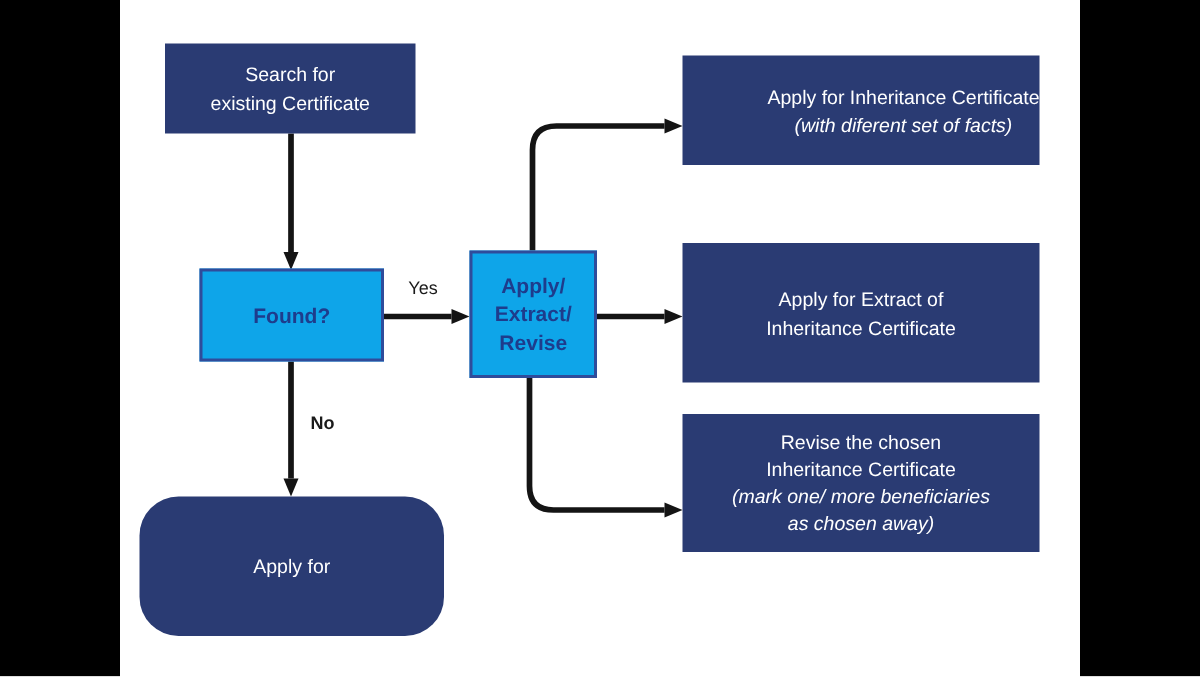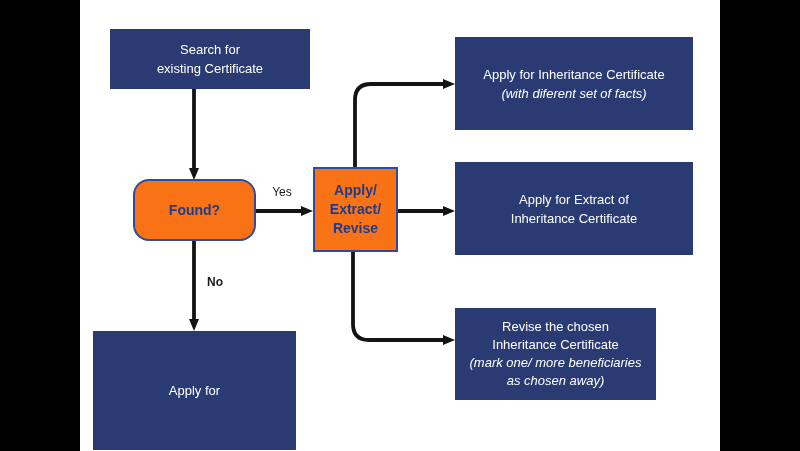--- a/index.html
+++ b/index.html
@@ -51,21 +51,21 @@
     text-align: center;
     box-sizing: border-box;
   }
   .node.solid {
     background: var(--node-fill, #2A3B73);
     color: var(--node-text, #ffffff);
     font-size: 13px;
     line-height: 19px;
   }
   .node.outline {
-    background: #f97316;
+    background: #0ea5e9;
     border: 2px solid var(--node-border, #2F4C9B);
     color: var(--decision-text, #1E3C8C);
     font-weight: bold;
     font-size: 14px;
     line-height: 19px;
   }
   .line { display: block; }
   .line.italic { font-style: italic; }
 
   .edge-label {
@@ -91,60 +91,60 @@
       </marker>
     </defs>
     <path class="edge" d="M194,89 L194,168" marker-end="url(#arrow)"></path>
     <path class="edge" d="M256,211 L301,211" marker-end="url(#arrow)"></path>
     <path class="edge" d="M194,241 L194,319" marker-end="url(#arrow)"></path>
     <path class="edge" d="M355,167 L355,100 Q355,84 371,84 L443,84" marker-end="url(#arrow)"></path>
     <path class="edge" d="M398,211 L443,211" marker-end="url(#arrow)"></path>
     <path class="edge" d="M353,252 L353,324 Q353,340 369,340 L443,340" marker-end="url(#arrow)"></path>
   </svg>
 
-  <div class="node solid" style="left:110px; top:29px; width:200px; height:60px;">
+  <div class="node solid" style="left:110px; top:29px; width:167px; height:60px;">
     <div>
       <span class="line">Search for</span>
       <span class="line">existing Certificate</span>
     </div>
   </div>
 
-  <div class="node outline" style="left:133px; top:179px; width:123px; height:62px;border-radius:16px;">
+  <div class="node outline" style="left:133px; top:179px; width:123px; height:62px;">
     <span>Found?</span>
   </div>
 
   <div class="node outline" style="left:313px; top:167px; width:85px; height:85px;">
     <div>
       <span class="line">Apply/</span>
       <span class="line">Extract/</span>
       <span class="line">Revise</span>
     </div>
   </div>
 
-  <div class="node solid" style="left:93px; top:331px; width:203px; height:119px;">
+  <div class="node solid" style="left:93px; top:331px; width:203px; height:93px;border-radius:26px;">
     <div>
       <span class="line">Apply for</span>
     </div>
   </div>
 
-  <div class="node solid" style="left:455px; top:37px; width:238px; height:93px;">
+  <div class="node solid" style="left:455px; top:37px; width:238px; height:73px;justify-content:flex-end;">
     <div>
       <span class="line">Apply for Inheritance Certificate</span>
       <span class="line italic">(with diferent set of facts)</span>
     </div>
   </div>
 
   <div class="node solid" style="left:455px; top:162px; width:238px; height:93px;">
     <div>
       <span class="line">Apply for Extract of</span>
       <span class="line">Inheritance Certificate</span>
     </div>
   </div>
 
-  <div class="node solid" style="left:455px; top:308px; width:201px; height:92px; line-height:18px;align-items:center;">
+  <div class="node solid" style="left:455px; top:276px; width:238px; height:92px; line-height:18px;align-items:center;">
     <div>
       <span class="line">Revise the chosen</span>
       <span class="line">Inheritance Certificate</span>
       <span class="line italic">(mark one/ more beneficiaries</span>
       <span class="line italic">as chosen away)</span>
     </div>
   </div>
 
   <div class="edge-label" style="left:264px; top:184px; width:36px;">Yes</div>
 

